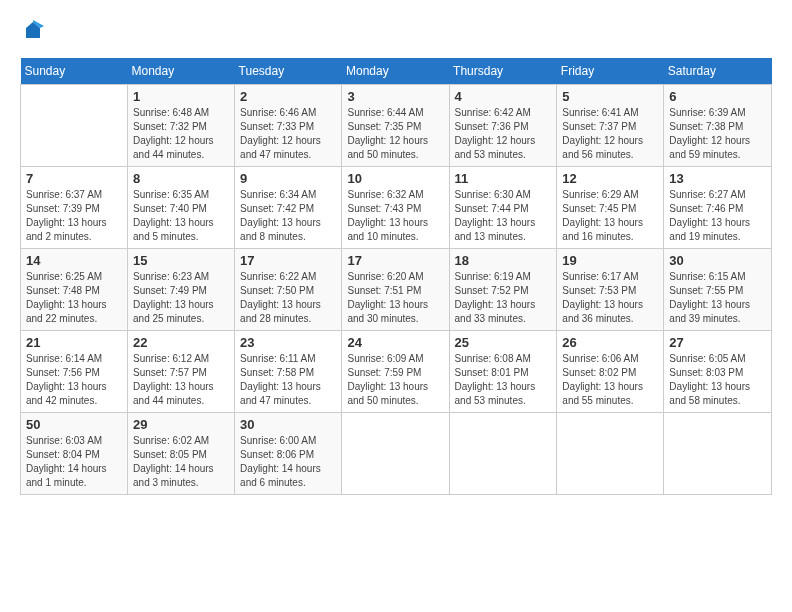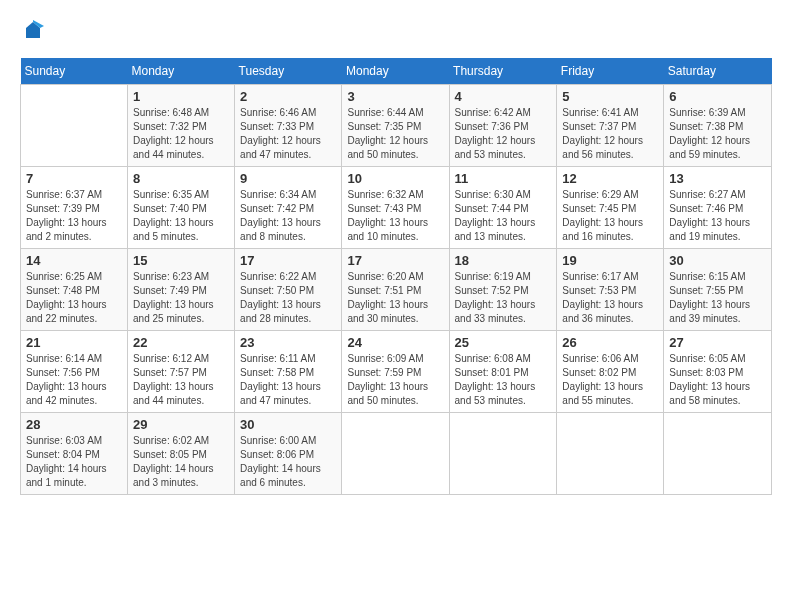--- a/index.html
+++ b/index.html
@@ -243,21 +243,21 @@
         <span class="day-number">26</span>
         <span class="day-info">Sunrise: 6:06 AM<br>Sunset: 8:02 PM<br>Daylight: 13 hours and 55 minutes.</span>
       </td>
         <td>
         <span class="day-number">27</span>
         <span class="day-info">Sunrise: 6:05 AM<br>Sunset: 8:03 PM<br>Daylight: 13 hours and 58 minutes.</span>
       </td>
       </tr>
       <tr>
         <td>
-        <span class="day-number">28</span>
+        <span class="day-number">50</span>
         <span class="day-info">Sunrise: 6:03 AM<br>Sunset: 8:04 PM<br>Daylight: 14 hours and 1 minute.</span>
       </td>
         <td>
         <span class="day-number">29</span>
         <span class="day-info">Sunrise: 6:02 AM<br>Sunset: 8:05 PM<br>Daylight: 14 hours and 3 minutes.</span>
       </td>
         <td>
         <span class="day-number">30</span>
         <span class="day-info">Sunrise: 6:00 AM<br>Sunset: 8:06 PM<br>Daylight: 14 hours and 6 minutes.</span>
       </td>

